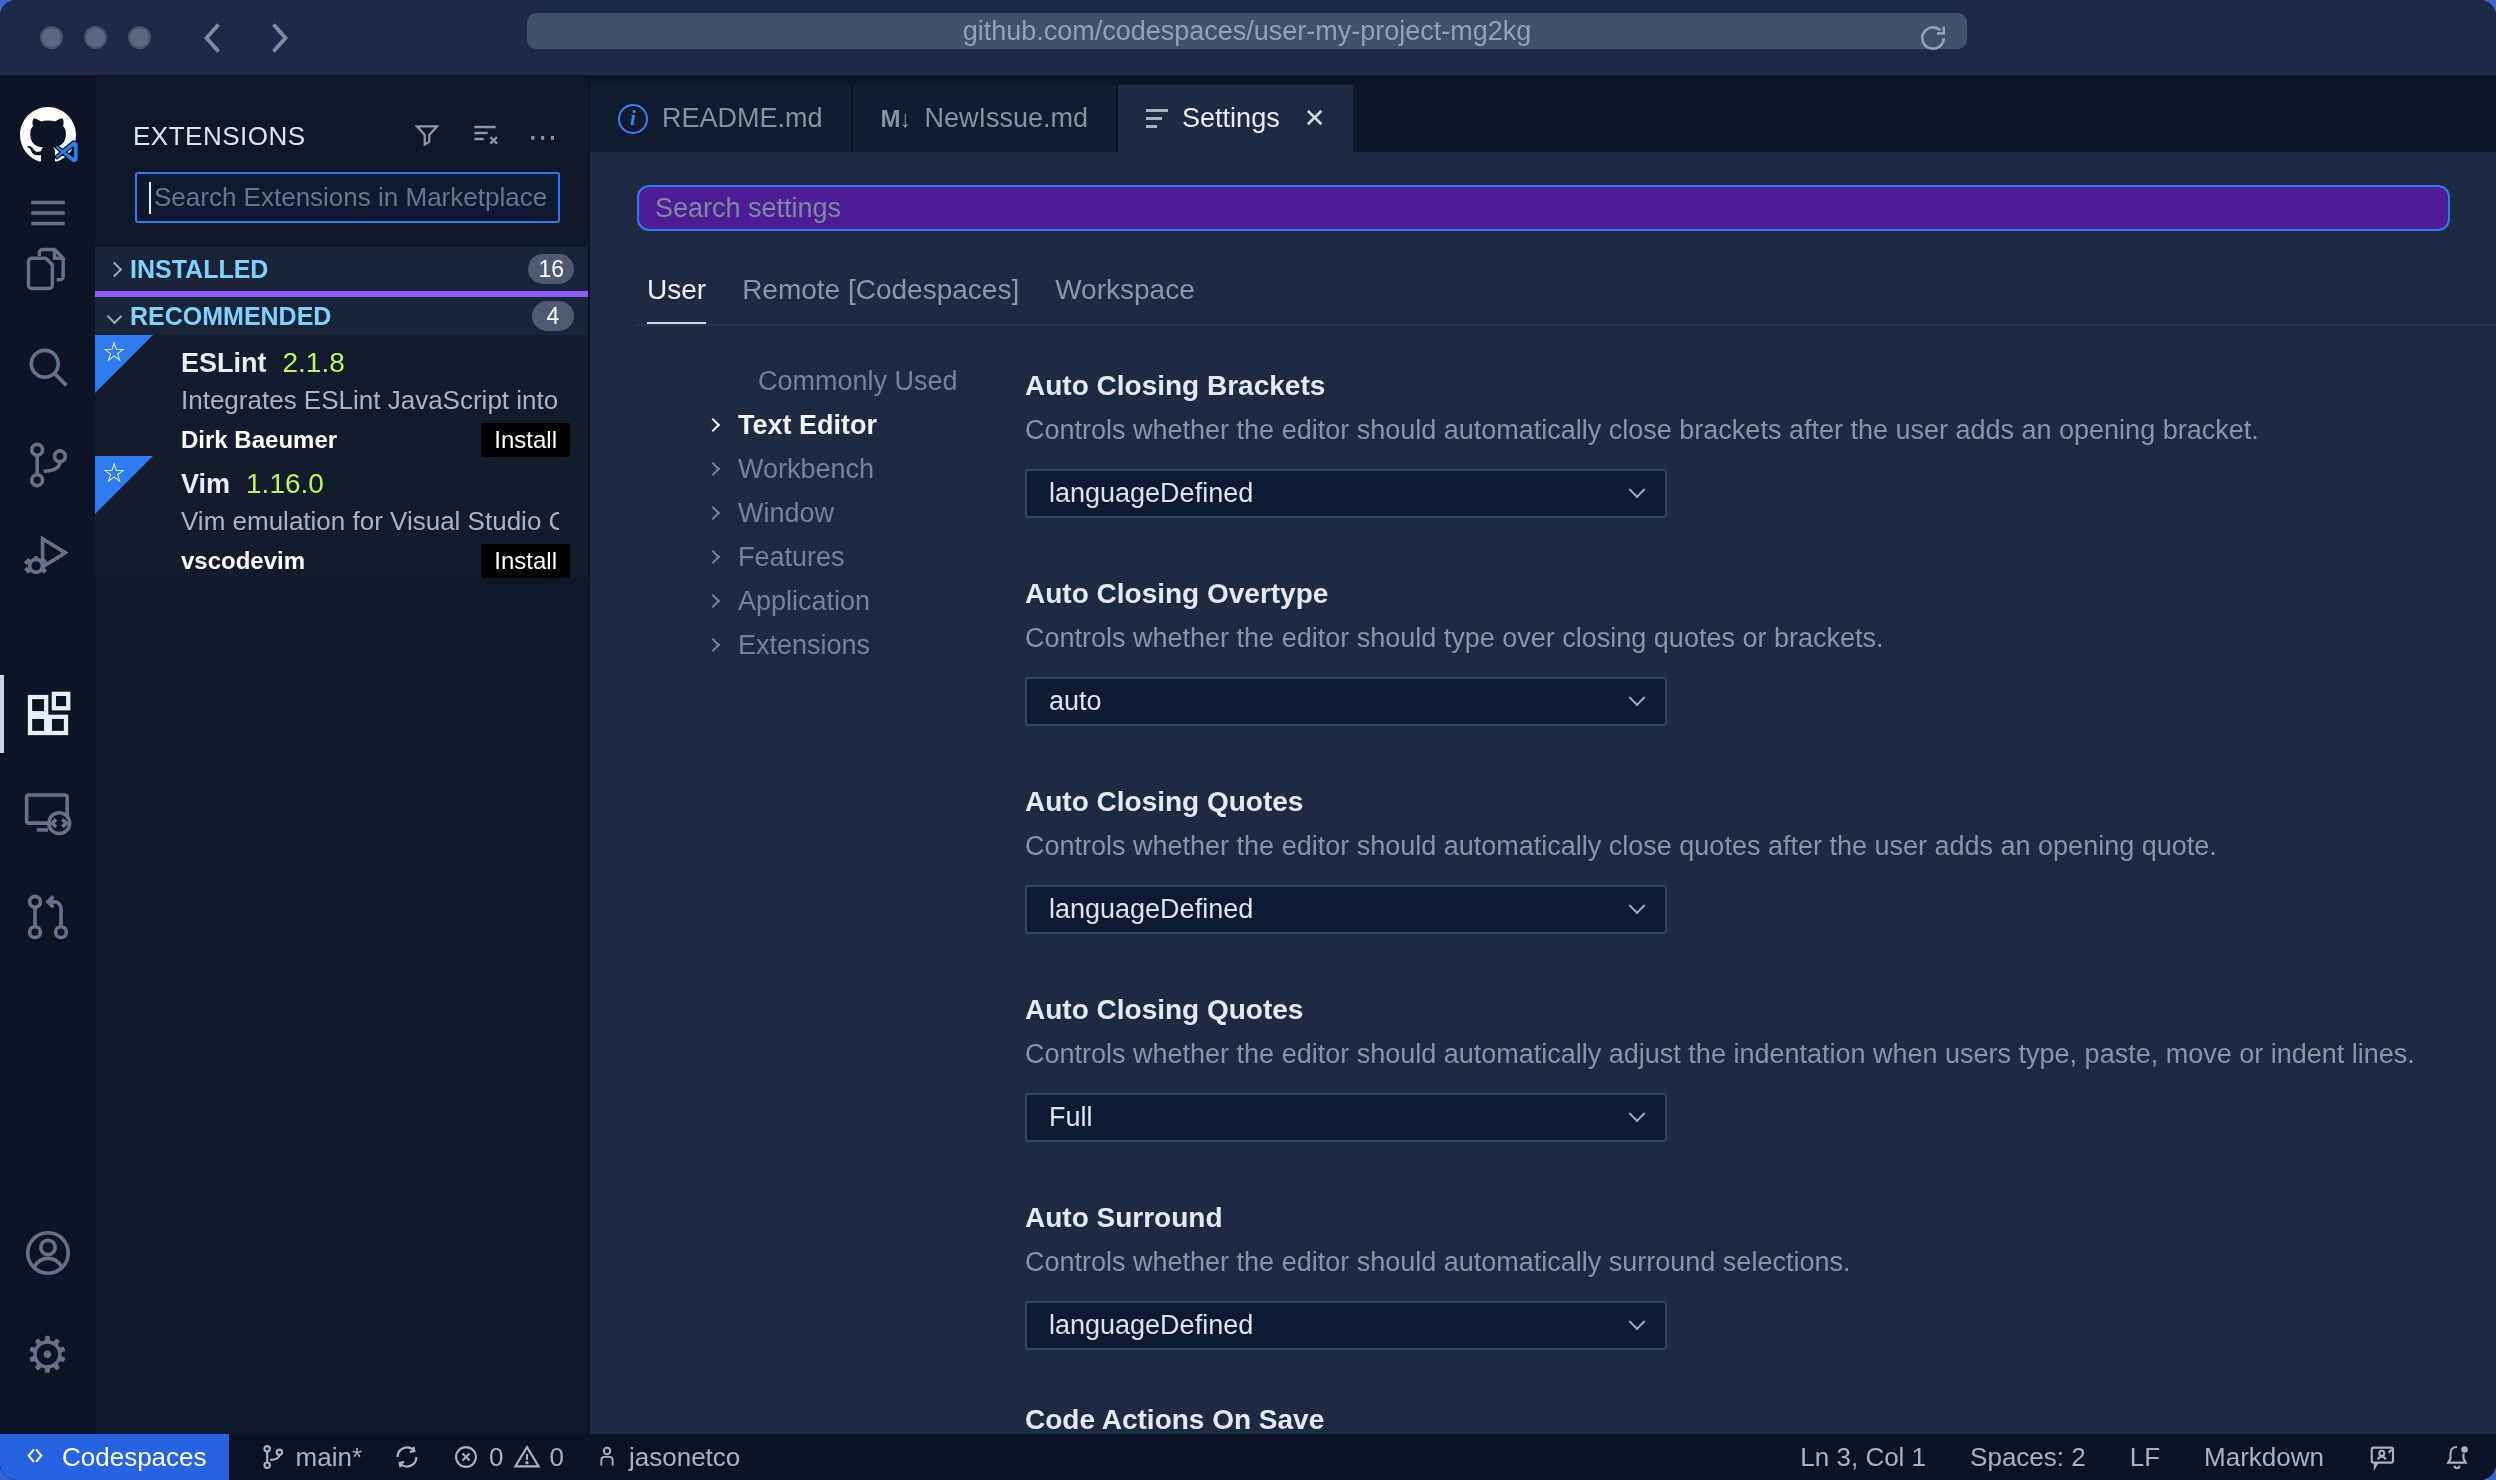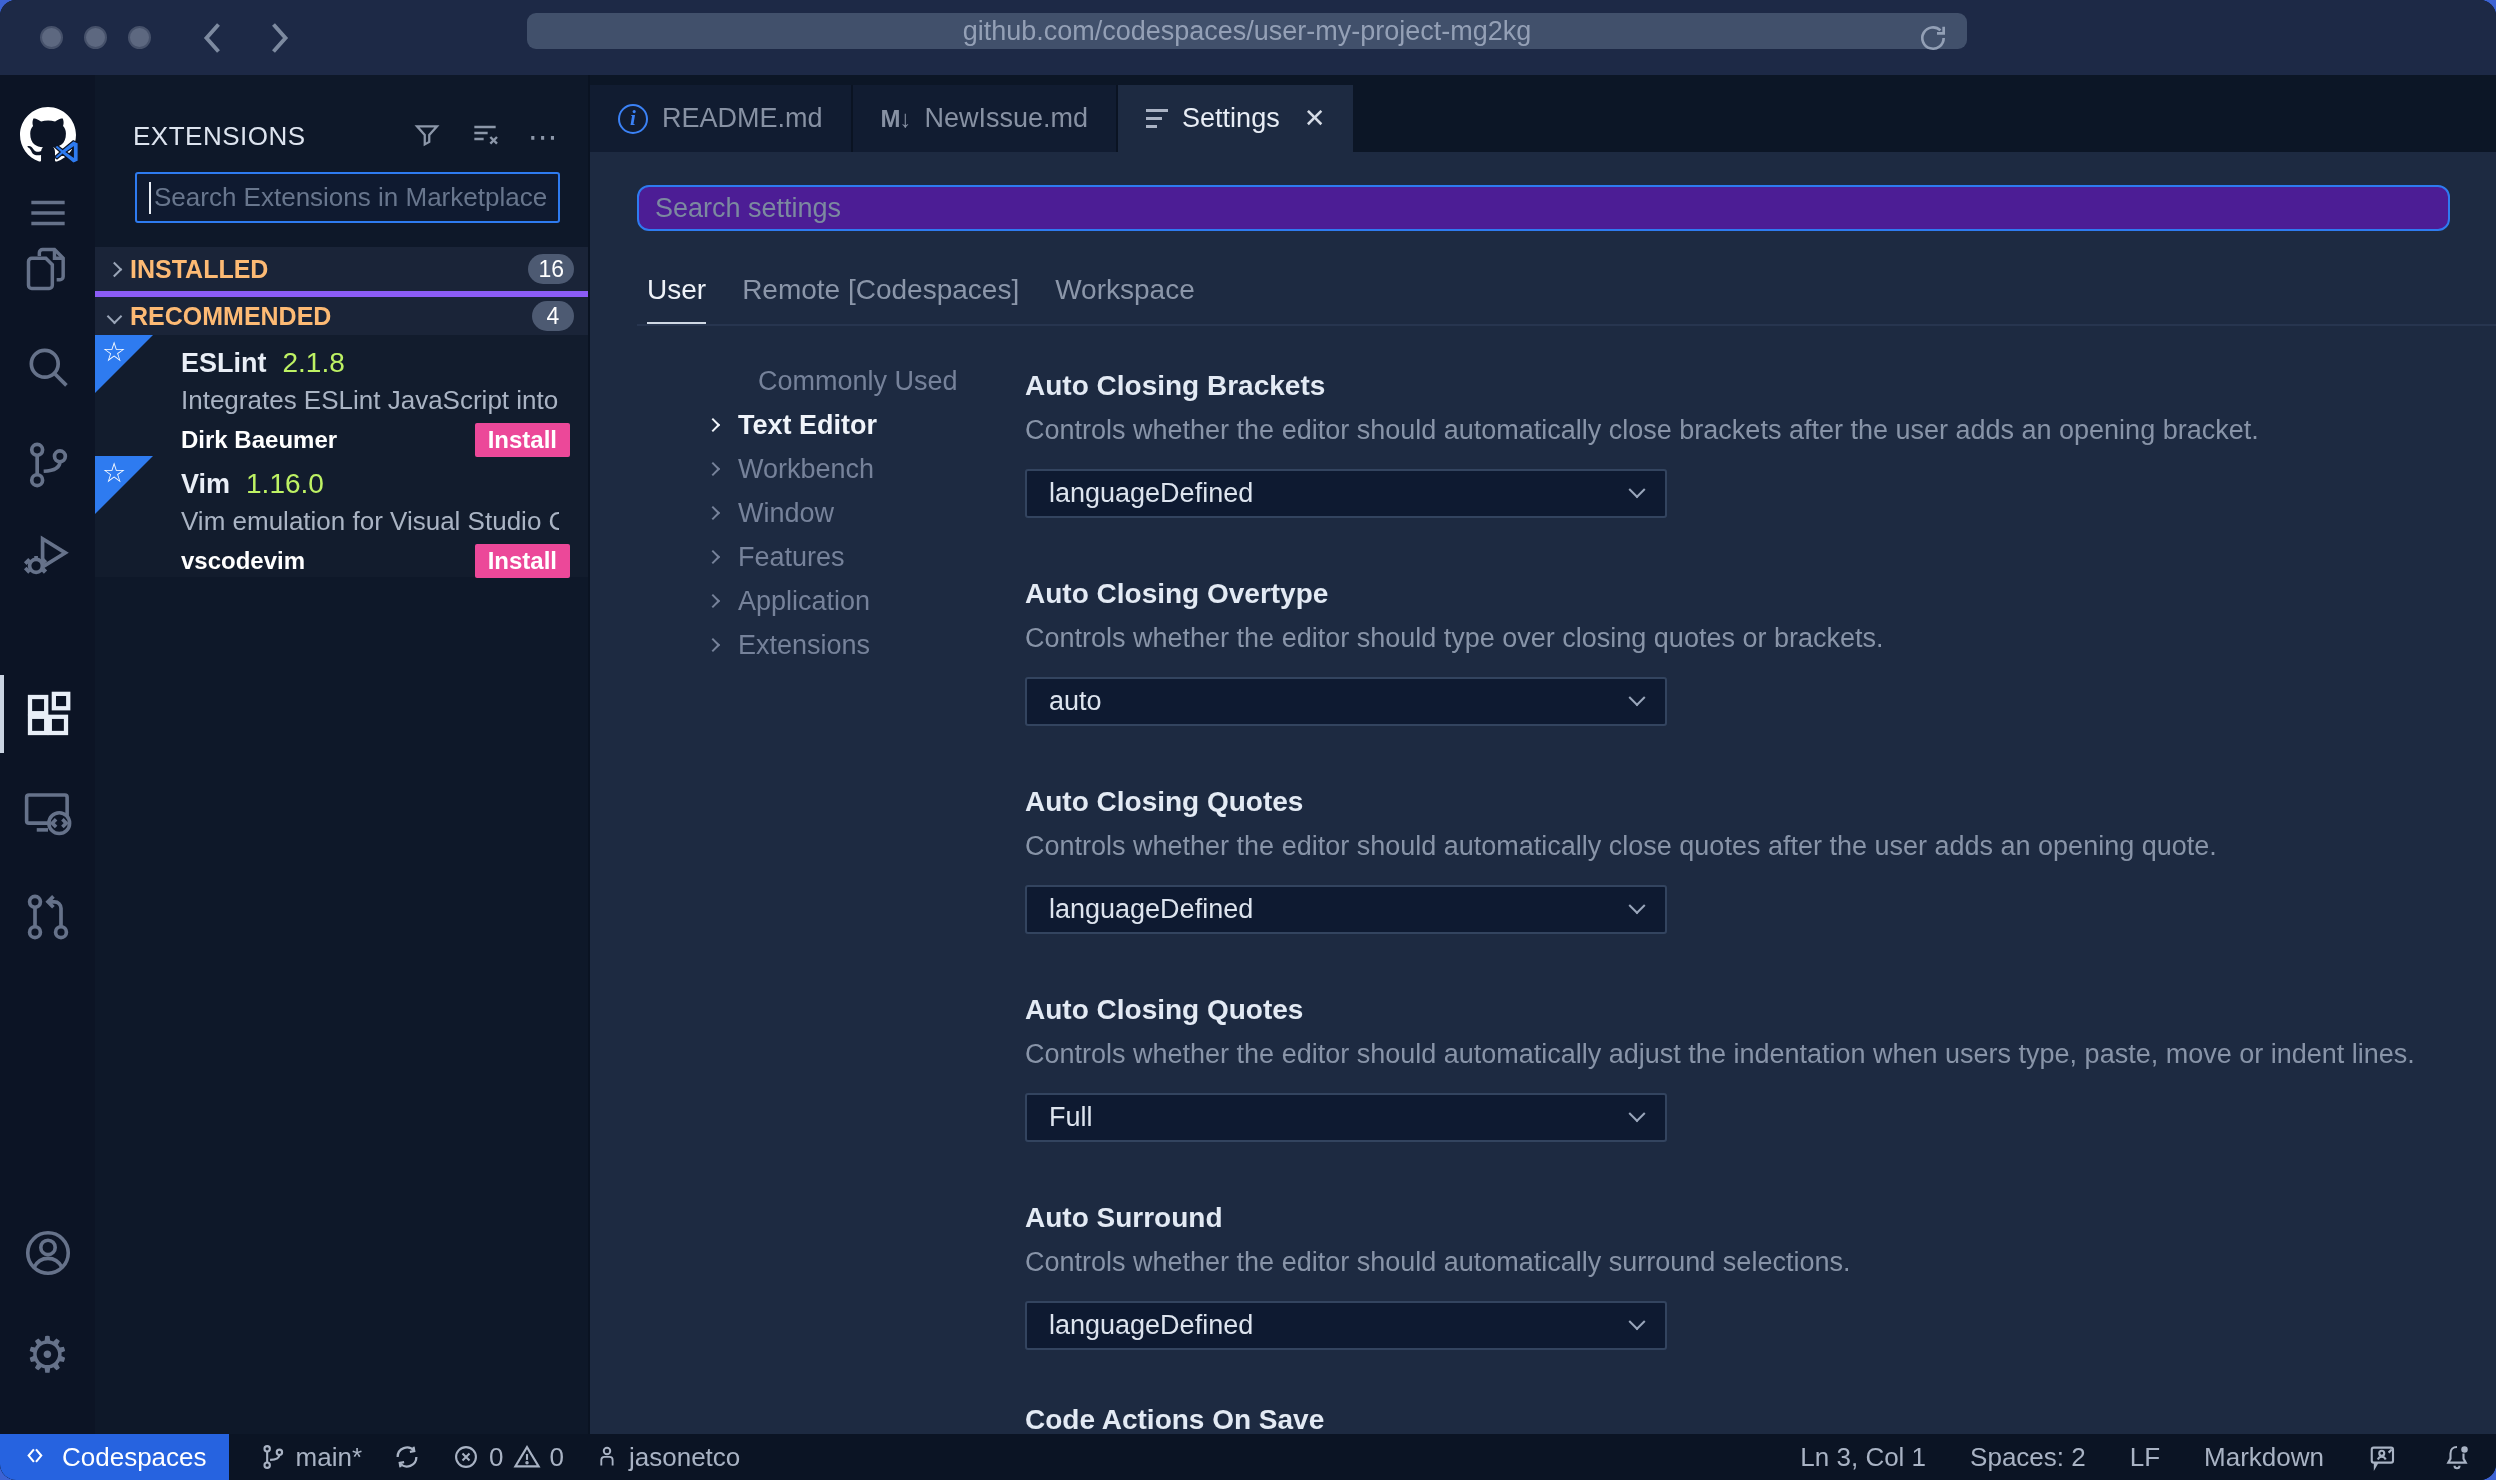--- a/index.html
+++ b/index.html
@@ -31,36 +31,36 @@
   .sidebar { position:relative; width:495px; background:#0e1829; flex:none; border-right:2px solid #0a1322; }
   .sb-header { height:97px; display:flex; align-items:center; padding:26px 28px 0 38px; }
   .sb-title { color:#dde4ef; font-size:26px; letter-spacing:0.5px; }
   .sb-actions { margin-left:auto; display:flex; gap:27px; color:#8c97a9; align-items:center; }
   .sb-search { margin-left:40px; width:425px; height:51px; background:#0f1a30; border:2px solid #2e7bf0; border-radius:3px; color:#dfe6f0; font-size:26px; padding:0 12px; outline:none; display:flex; align-items:center; }
   .caret { width:2px; height:32px; background:#e8edf5; margin-right:3px; flex:none; }
   .sb-search .ph { color:#68768d; white-space:nowrap; overflow:hidden; }
   .sb-row { margin-top:0; height:44px; background:#1a2438; display:flex; align-items:center; padding:0 14px 0 14px; }
   .sb-row + .sb-row { margin-top:0; border-top:6px solid #8b5cf6; }
   .sb-rows { margin-top:24px; }
-  .sb-row .lbl { color:#fdba74; font-weight:700; font-size:25px; margin-left:10px; }
+  .sb-row .lbl { color:#7dd3fc; font-weight:700; font-size:25px; margin-left:10px; }
   .badge { margin-left:auto; background:#4d5a72; color:#fff; font-size:23px; min-width:42px; height:30px; border-radius:15px; display:flex; align-items:center; justify-content:center; padding:0 10px; }
   .chev { width:11px; height:11px; border-right:2.5px solid #9aa5b8; border-bottom:2.5px solid #9aa5b8; flex:none; }
   .chev.right { transform:rotate(-45deg); }
   .chev.down { transform:rotate(45deg); }
 
   .ext-item { position:relative; height:121px; padding:12px 18px 0 86px; background:rgba(255,255,255,0.02); }
   .ribbon { position:absolute; top:0; left:0; width:0; height:0; border-top:58px solid #2e7bf0; border-right:58px solid transparent; }
   .ribbon-star { position:absolute; top:1px; left:7px; color:#fff; font-size:27px; font-family:"DejaVu Sans",sans-serif; }
   .ext-line1 { display:flex; align-items:baseline; gap:16px; }
   .ext-name { color:#e9eef6; font-weight:700; font-size:27px; }
   .ext-ver { color:#bef264; font-size:28px; }
   .ext-desc { margin-top:6px; color:#aab4c4; font-size:26px; white-space:nowrap; overflow:hidden; width:378px; }
   .ext-line3 { display:flex; align-items:center; margin-top:7px; }
   .ext-author { color:#ffffff; font-weight:700; font-size:24px; }
-  .install-btn { margin-left:auto; background:#ec4899; color:#fff; font-size:24px; padding:3px 13px; border:none; border-radius:2px;font-weight:bold; }
+  .install-btn { margin-left:auto; background:#000000; color:#fff; font-size:24px; padding:3px 13px; border:none; border-radius:2px; }
 
   
   .editor { position:relative; flex:1; background:#1d2a41; overflow:hidden; }
   .tabstrip { position:absolute; top:0; left:0; right:0; height:77px; background:#0c1626; display:flex; align-items:flex-end; }
   .tab { height:67px; display:flex; align-items:center; padding:0 28px; gap:14px; font-size:27px; color:#8791a3; background:#111c31; border-right:2px solid #0a1322; }
   .tab.active { background:#1d2a41; color:#e8edf5; border-right:none; }
   .info-ic { width:30px; height:30px; border:2.5px solid #3b82f6; border-radius:50%; color:#3b82f6; font-size:21px; display:flex; align-items:center; justify-content:center; font-family:"Liberation Serif",serif; font-style:italic; font-weight:700; }
   .md-ic { color:#8791a3; font-weight:700; font-size:24px; letter-spacing:-1px; }
   .setl-ic { display:flex; flex-direction:column; gap:5px; }
   .setl-ic i { display:block; height:3px; background:#aab3c4; }

